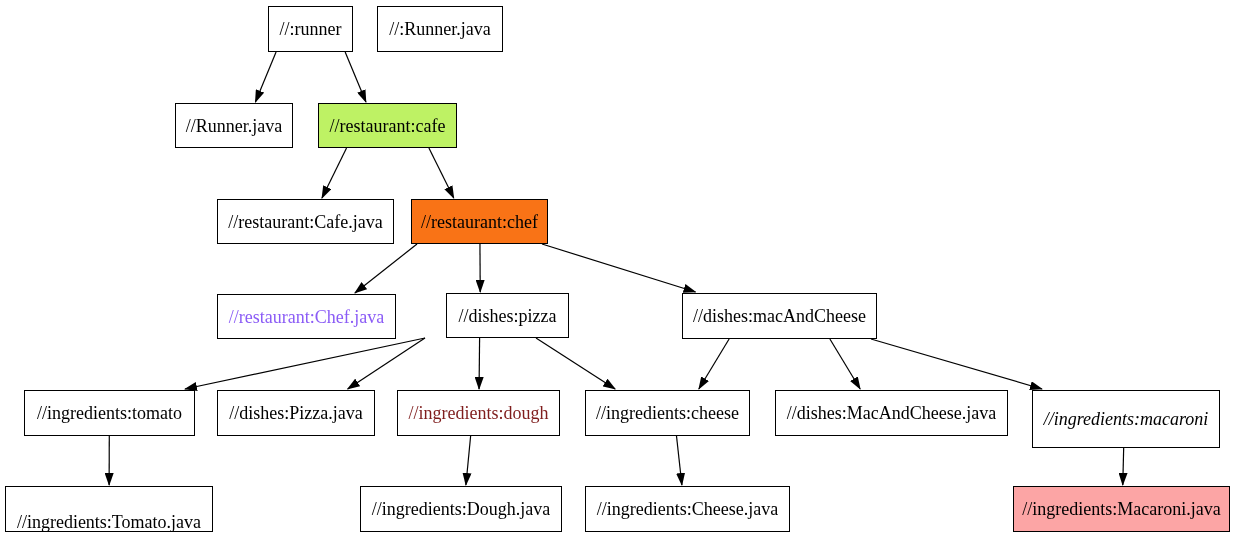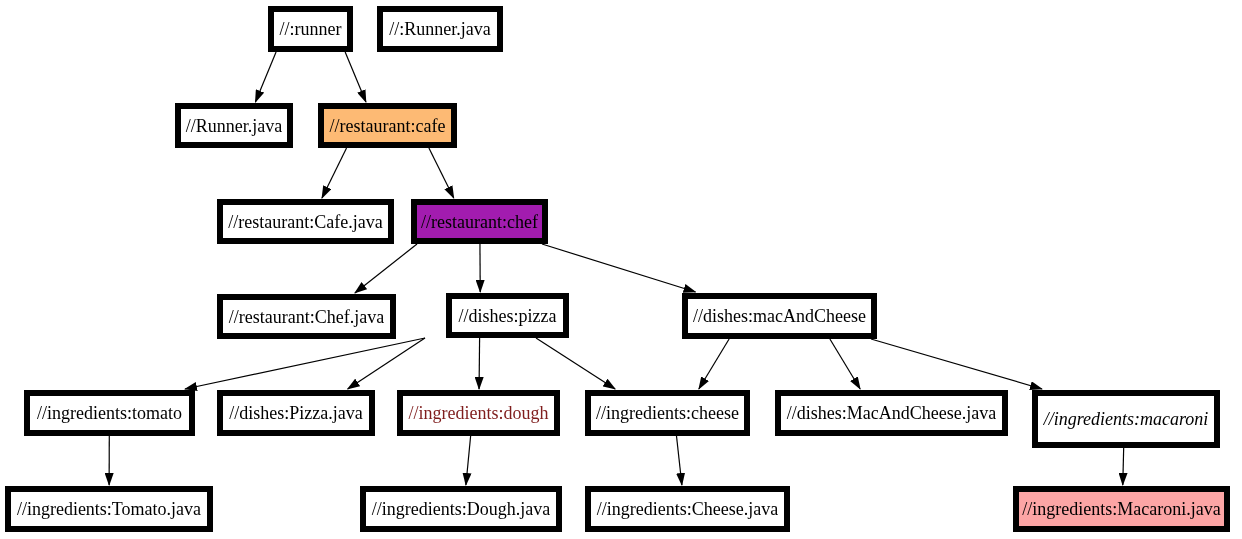--- a/index.html
+++ b/index.html
@@ -20,21 +20,21 @@
     left: 0;
     top: 0;
     width: 1242px;
     height: 539px;
     pointer-events: none;
   }
   .graph-node {
     position: absolute;
     box-sizing: border-box;
     background: #ffffff;
-    border: 6px solid #701a75;
+    border: 1px solid #701a75;
     color: #000000;
     display: flex;
     align-items: center;
     justify-content: center;
     font-size: 18px;
     line-height: 1;
     white-space: nowrap;
     overflow: visible;
   }
 </style>
@@ -72,30 +72,30 @@
   <div id="nodes-layer">
       <div class="graph-node" style="left: 268px; top: 6px; width: 85px; height: 46px; border-color: rgb(0, 0, 0); background: rgb(255, 255, 255); color: rgb(0, 0, 0);">
         <span>//:runner</span>
       </div>
       <div class="graph-node" style="left: 377px; top: 6px; width: 126px; height: 46px; border-color: rgb(0, 0, 0); background: rgb(255, 255, 255); color: rgb(0, 0, 0);">
         <span>//:Runner.java</span>
       </div>
       <div class="graph-node" style="left: 175px; top: 103px; width: 118px; height: 45px; border-color: rgb(0, 0, 0); background: rgb(255, 255, 255); color: rgb(0, 0, 0);">
         <span>//Runner.java</span>
       </div>
-      <div class="graph-node" style="left: 318px; top: 103px; width: 139px; height: 45px; border-color: rgb(0, 0, 0); background: #fdba74; color: rgb(0, 0, 0);">
+      <div class="graph-node" style="left: 318px; top: 103px; width: 139px; height: 45px; border-color: rgb(0, 0, 0); background: #bef264; color: rgb(0, 0, 0);">
         <span>//restaurant:cafe</span>
       </div>
       <div class="graph-node" style="left: 208px; top: 199px; width: 177px; height: 45px; border-color: rgb(0, 0, 0); background: rgb(255, 255, 255); color: rgb(0, 0, 0); margin-left: 9px;">
         <span>//restaurant:Cafe.java</span>
       </div>
-      <div class="graph-node" style="left: 411px; top: 199px; width: 137px; height: 45px; border-color: rgb(0, 0, 0); background: #a21caf; color: rgb(0, 0, 0);">
+      <div class="graph-node" style="left: 411px; top: 199px; width: 137px; height: 45px; border-color: rgb(0, 0, 0); background: #f97316; color: rgb(0, 0, 0);">
         <span>//restaurant:chef</span>
       </div>
-      <div class="graph-node" style="left: 217px; top: 294px; width: 179px; height: 45px; border-color: rgb(0, 0, 0); background: rgb(255, 255, 255); color: #000000;">
+      <div class="graph-node" style="left: 217px; top: 294px; width: 179px; height: 45px; border-color: rgb(0, 0, 0); background: rgb(255, 255, 255); color: #8b5cf6;">
         <span>//restaurant:Chef.java</span>
       </div>
       <div class="graph-node" style="left: 419px; top: 293px; width: 123px; height: 45px; border-color: rgb(0, 0, 0); background: rgb(255, 255, 255); color: rgb(0, 0, 0); margin-left: 27px;">
         <span>//dishes:pizza</span>
       </div>
       <div class="graph-node" style="left: 682px; top: 293px; width: 195px; height: 46px; border-color: rgb(0, 0, 0); background: rgb(255, 255, 255); color: rgb(0, 0, 0);">
         <span>//dishes:macAndCheese</span>
       </div>
       <div class="graph-node" style="left: 24px; top: 390px; width: 171px; height: 46px; border-color: rgb(0, 0, 0); background: rgb(255, 255, 255); color: rgb(0, 0, 0);">
         <span>//ingredients:tomato</span>
@@ -108,21 +108,21 @@
       </div>
       <div class="graph-node" style="left: 585px; top: 390px; width: 165px; height: 46px; border-color: rgb(0, 0, 0); background: rgb(255, 255, 255); color: rgb(0, 0, 0);">
         <span>//ingredients:cheese</span>
       </div>
       <div class="graph-node" style="left: 775px; top: 390px; width: 233px; height: 46px; border-color: rgb(0, 0, 0); background: rgb(255, 255, 255); color: rgb(0, 0, 0);">
         <span>//dishes:MacAndCheese.java</span>
       </div>
       <div class="graph-node" style="left: 1032px; top: 390px; width: 188px; height: 58px; border-color: rgb(0, 0, 0); background: rgb(255, 255, 255); color: rgb(0, 0, 0); font-style: italic;">
         <span>//ingredients:macaroni</span>
       </div>
-      <div class="graph-node" style="left: 5px; top: 486px; width: 208px; height: 46px; border-color: rgb(0, 0, 0); background: rgb(255, 255, 255); color: rgb(0, 0, 0);">
+      <div class="graph-node" style="left: 5px; top: 486px; width: 208px; height: 46px; border-color: rgb(0, 0, 0); background: rgb(255, 255, 255); color: rgb(0, 0, 0); align-items: flex-end;">
         <span>//ingredients:Tomato.java</span>
       </div>
       <div class="graph-node" style="left: 360px; top: 486px; width: 202px; height: 46px; border-color: rgb(0, 0, 0); background: rgb(255, 255, 255); color: rgb(0, 0, 0);">
         <span>//ingredients:Dough.java</span>
       </div>
       <div class="graph-node" style="left: 585px; top: 486px; width: 205px; height: 46px; border-color: rgb(0, 0, 0); background: rgb(255, 255, 255); color: rgb(0, 0, 0);">
         <span>//ingredients:Cheese.java</span>
       </div>
       <div class="graph-node" style="left: 1013px; top: 486px; width: 217px; height: 46px; border-color: rgb(0, 0, 0); background: #fca5a5; color: rgb(0, 0, 0);">
         <span>//ingredients:Macaroni.java</span>

